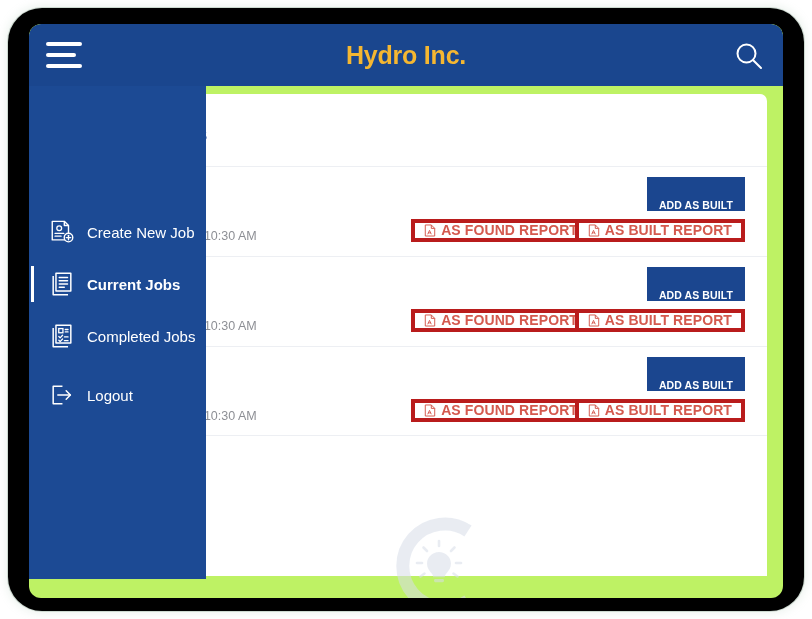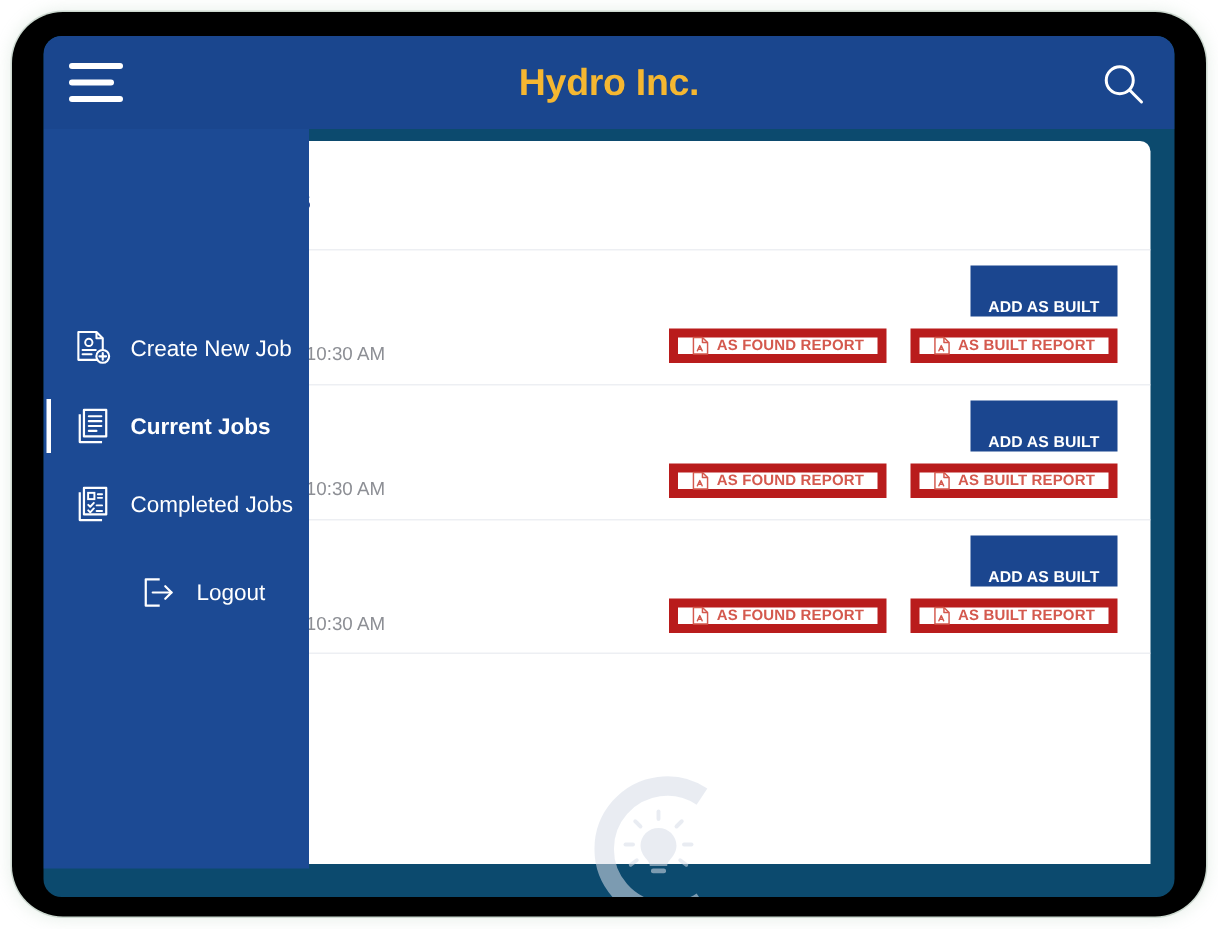--- a/index.html
+++ b/index.html
@@ -24,21 +24,21 @@
     box-shadow: 0 0 0 1px rgba(120,150,130,0.30),
                 0 0 10px 2px rgba(160,190,170,0.22);
   }
 
   #screen {
     position: absolute;
     left: 21px;
     top: 16px;
     width: 754px;
     height: 574px;
-    background: #0c4a6e;
+    background: #bef264;
     border-radius: 12px;
     overflow: hidden;
   }
 
   
   #appbar {
     position: absolute;
     left: 0; top: 0;
     width: 754px;
     height: 62px;
@@ -182,22 +182,22 @@
   }
 
   .btn-report {
     position: absolute;
     top: 52px;
     height: 23px;
     padding: 0 9px;
     line-height: 21px;
     background: #ffffff;
     color: #d4594e;
-    border: 6px solid #b91c1c;
-    font-size: 10px;
+    border: 4px solid #b91c1c;
+    font-size: 14px;
     font-weight: bold;
     font-family: "Liberation Sans", sans-serif;
     letter-spacing: 0.1px;
     cursor: pointer;
     white-space: nowrap;
     display: flex;
     align-items: center;
     gap: 5px;
   }
   .btn-found { right: 176px; }
@@ -462,21 +462,21 @@
           <polyline points="10.6,14.6 12,16 14.6,13.2" fill="none" stroke="#ffffff" stroke-width="1.4" stroke-linecap="round" stroke-linejoin="round"></polyline>
           <polyline points="10.6,18.6 12,20 14.6,17.2" fill="none" stroke="#ffffff" stroke-width="1.4" stroke-linecap="round" stroke-linejoin="round"></polyline>
           <g stroke="#ffffff" stroke-width="1.4" stroke-linecap="round">
             <line x1="16.6" y1="15" x2="20.5" y2="15"></line>
             <line x1="16.6" y1="19" x2="20.5" y2="19"></line>
           </g>
         </svg>
         <span class="s-label">Completed Jobs</span>
       </div>
 
-      <div class="side-item" style="top:283px;padding-left:44px;">
+      <div class="side-item" style="top:283px;">
         <svg class="s-ico" viewBox="0 0 28 28" aria-hidden="true">
           <path d="M14.5 4.5h-10v19h10" fill="none" stroke="#ffffff" stroke-width="1.6" stroke-linejoin="round"></path>
           <line x1="9.5" y1="14" x2="23" y2="14" stroke="#ffffff" stroke-width="1.6" stroke-linecap="round"></line>
           <polyline points="18.5,9.5 23,14 18.5,18.5" fill="none" stroke="#ffffff" stroke-width="1.6" stroke-linecap="round" stroke-linejoin="round"></polyline>
         </svg>
         <span class="s-label">Logout</span>
       </div>
 
     </div>
 

